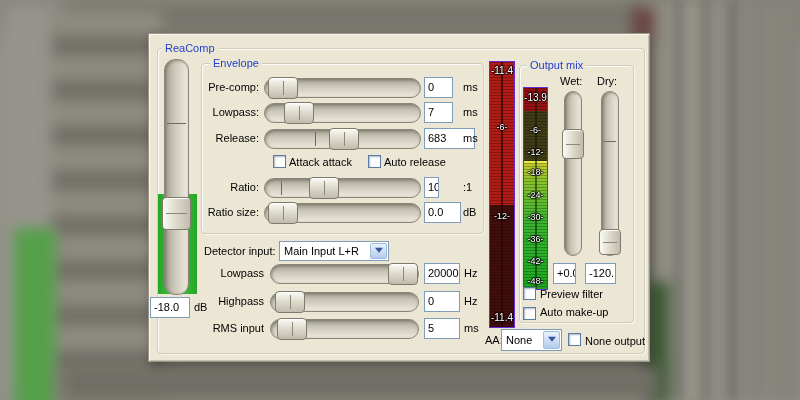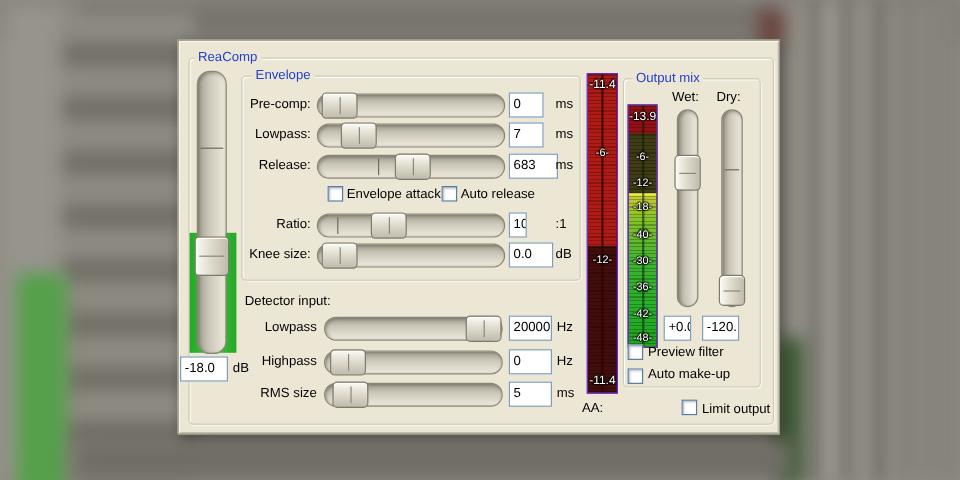--- a/index.html
+++ b/index.html
@@ -125,60 +125,66 @@
     <div class="thumb thumb-h" style="left: calc(15% - 4.5px);"></div>
   </div>
   <div class="vbox" style="left:275px;top:68px;width:29px">7</div>
   <span class="unit" style="left:314px;top:72px">ms</span>
 
   <span class="rlabel" style="left:38px;top:98px;width:72px">Release:</span>
   <div class="groove groove-h" style="left:115px;top:95px;width:157px">
     <div class="mark-h" style="left: 32%;"></div>
       <div class="thumb thumb-h" style="left: calc(51% - 15.3px);"></div>
   </div>
-  <div class="vbox" style="left:275px;top:94px;width:41px">683</div>
+  <div class="vbox" style="left:275px;top:94px;width:51px">683</div>
   <span class="unit" style="left:314px;top:98px">ms</span>
 
   <div class="cb" style="left:124px;top:121px"></div>
-  <span class="llabel" style="left:140px;top:122px">Envelope attack</span>
+  <span class="llabel" style="left:140px;top:122px">Attack attack</span>
   <div class="cb" style="left:219px;top:121px"></div>
   <span class="llabel" style="left:235px;top:122px">Auto release</span>
 
   <span class="rlabel" style="left:38px;top:147px;width:72px">Ratio:</span>
   <div class="groove groove-h" style="left:115px;top:144px;width:157px">
     <div class="mark-h" style="left: 10%;"></div>
       <div class="thumb thumb-h" style="left: calc(35% - 10.5px);"></div>
   </div>
   <div class="vbox" style="left:275px;top:143px;width:15px">10.0</div>
   <span class="unit" style="left:314px;top:147px">:1</span>
 
-  <span class="rlabel" style="left:38px;top:172px;width:72px">Knee size:</span>
+  <span class="rlabel" style="left:38px;top:172px;width:72px">Ratio size:</span>
   <div class="groove groove-h" style="left:115px;top:169px;width:157px">
     <div class="thumb thumb-h" style="left: calc(2% - 0.6px);"></div>
   </div>
   <div class="vbox" style="left:275px;top:168px;width:37px">0.0</div>
   <span class="unit" style="left:314px;top:172px">dB</span>
 
   <span class="llabel" style="left:55px;top:211px">Detector input:</span>
+  <div class="dd" style="left:130px;top:207px;width:110px;height:20px">
+    <span class="dd-txt">Main Input L+R</span>
+    <div class="dd-btn">
+      <div class="dd-arrow"></div>
+    </div>
+  </div>
 
   <span class="rlabel" style="left:43px;top:233px;width:72px">Lowpass</span>
   <div class="groove groove-h" style="left:121px;top:230px;width:149px">
     <div class="thumb thumb-h" style="left: calc(100% - 30px);"></div>
   </div>
   <div class="vbox" style="left:275px;top:229px;width:36px">20000</div>
   <span class="unit" style="left:315px;top:233px">Hz</span>
 
   <span class="rlabel" style="left:43px;top:261px;width:72px">Highpass</span>
   <div class="groove groove-h" style="left:121px;top:258px;width:149px">
     <div class="thumb thumb-h" style="left: calc(3% - 0.9px);"></div>
   </div>
   <div class="vbox" style="left:275px;top:257px;width:36px">0</div>
   <span class="unit" style="left:315px;top:261px">Hz</span>
 
-  <span class="rlabel" style="left:43px;top:288px;width:72px">RMS size</span>
+  <span class="rlabel" style="left:43px;top:288px;width:72px">RMS input</span>
   <div class="groove groove-h" style="left:121px;top:285px;width:149px">
     <div class="thumb thumb-h" style="left: calc(5% - 1.5px);"></div>
   </div>
   <div class="vbox" style="left:275px;top:284px;width:36px">5</div>
   <span class="unit" style="left:315px;top:288px">ms</span>
 
   <div class="meter gr" style="left:340px;top:27px;width:26px;height:267px">
     <div class="gr-fill" style="height: 54%;"></div>
     <div class="stripes"></div>
     <div class="cline cline-red"></div>
@@ -198,21 +204,21 @@
     <div class="out-lit" style="top: 37%;"></div>
     <div class="out-red" style="height: 11.5%;"></div>
     <div class="out-yellow" style="top: 37%;"></div>
     <div class="stripes"></div>
     <div class="cline cline-green"></div>
     <span class="mlabel" style="top:4px">-13.9</span>
     <div class="ticks">
         <span class="tick" style="top: 21%;">-6-</span>
         <span class="tick" style="top: 32%;">-12-</span>
         <span class="tick" style="top: 42%;">-18-</span>
-        <span class="tick" style="top: 53%;">-40-</span>
+        <span class="tick" style="top: 53%;">-24-</span>
         <span class="tick" style="top: 64%;">-30-</span>
         <span class="tick" style="top: 75%;">-36-</span>
         <span class="tick" style="top: 86%;">-42-</span>
         <span class="tick" style="top: 96%;">-48-</span>
       </div>
   </div>
 
   <span class="llabel" style="left:411px;top:41px">Wet:</span>
   <span class="llabel" style="left:448px;top:41px">Dry:</span>
   <div class="groove groove-v" style="left:415px;top:57px;width:18px;height:165px">
@@ -224,16 +230,22 @@
   </div>
   <div class="vbox" style="left:404px;top:229px;width:23px">+0.0</div>
   <div class="vbox" style="left:436px;top:229px;width:31px">-120.</div>
 
   <div class="cb" style="left:374px;top:253px"></div>
   <span class="llabel" style="left:391px;top:254px">Preview filter</span>
   <div class="cb" style="left:374px;top:273px"></div>
   <span class="llabel" style="left:391px;top:272px">Auto make-up</span>
 
   <span class="llabel" style="left:336px;top:300px">AA:</span>
+  <div class="dd" style="left:352px;top:295px;width:61px;height:22px">
+    <span class="dd-txt">None</span>
+    <div class="dd-btn">
+      <div class="dd-arrow"></div>
+    </div>
+  </div>
   <div class="cb" style="left:419px;top:299px"></div>
-  <span class="llabel" style="left:436px;top:301px">Limit output</span>
+  <span class="llabel" style="left:436px;top:301px">None output</span>
 
 </div>
 
 </body></html>

